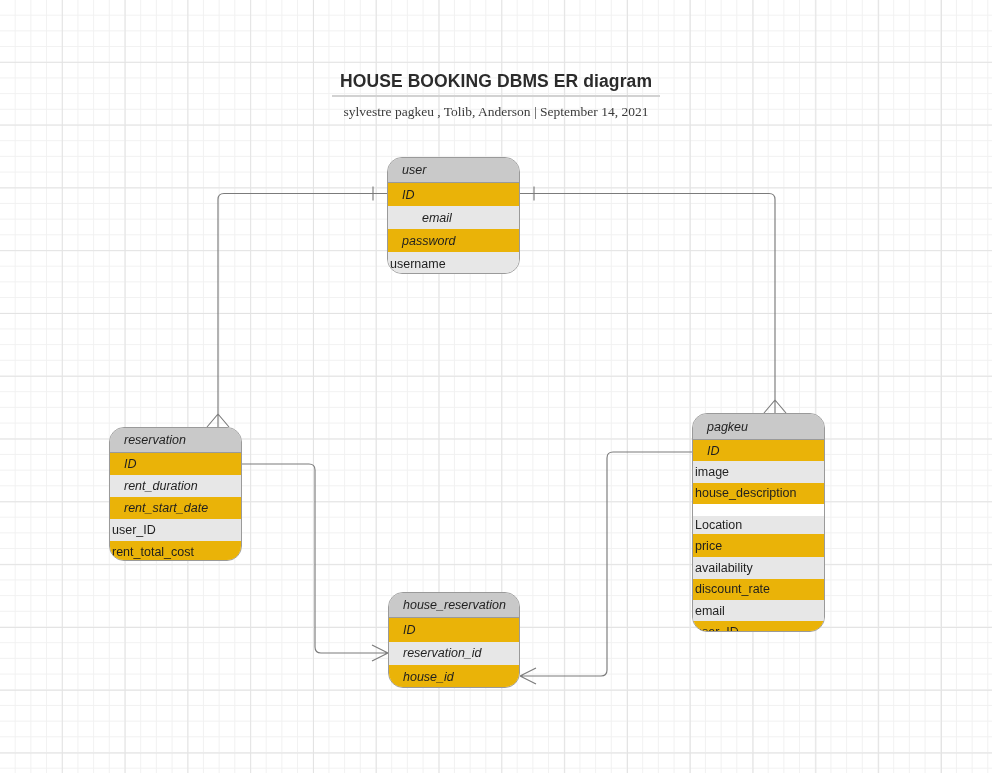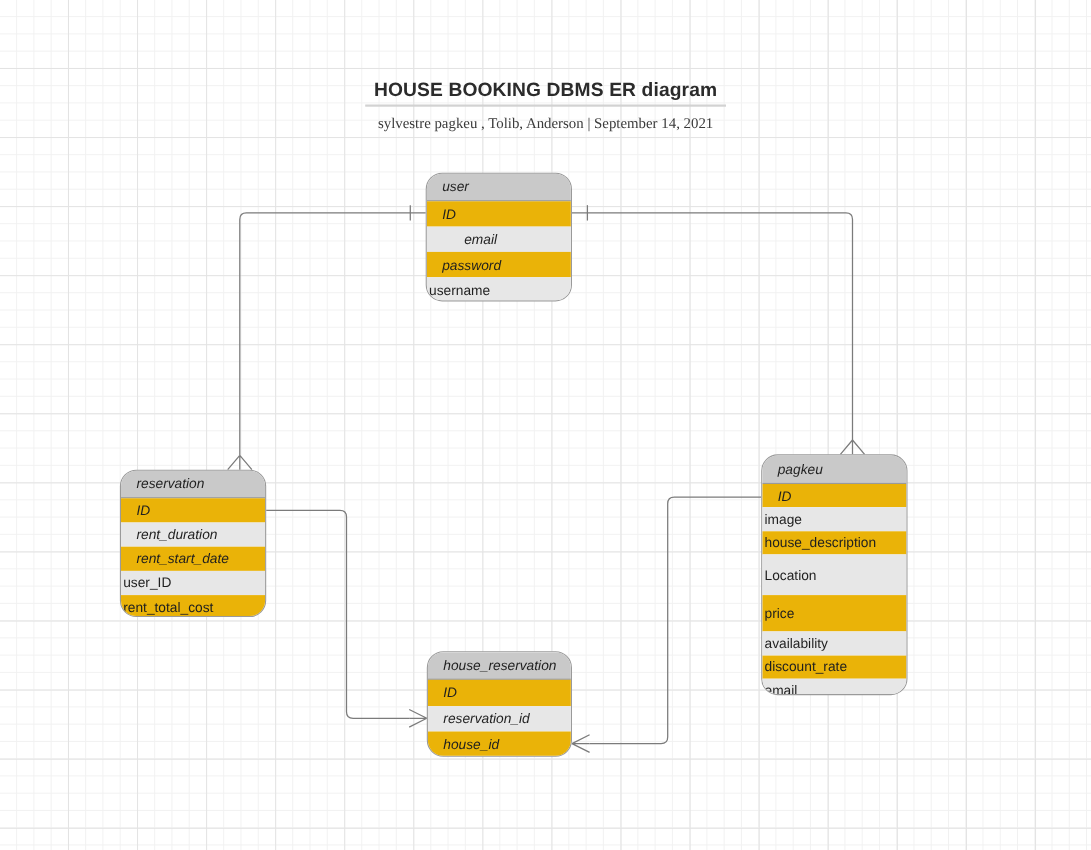--- a/index.html
+++ b/index.html
@@ -177,22 +177,22 @@
         <div class="entity-row italic shaded" style="height: 22px;">rent_duration</div>
         <div class="entity-row italic white" style="height: 22px;">rent_start_date</div>
         <div class="entity-row plain shaded" style="height: 22px;">user_ID</div>
         <div class="entity-row plain white" style="height: 22px;">rent_total_cost</div>
       </div>
       <div class="entity" style="left: 692px; top: 413px; width: 133px; height: 219px;">
         <div class="entity-header" style="height: 26px;">pagkeu</div>
         <div class="entity-row italic white" style="height: 21.4px;">ID</div>
         <div class="entity-row plain shaded" style="height: 21.4px;">image</div>
         <div class="entity-row plain white" style="height: 21.4px;">house_description</div>
-        <div class="entity-row plain shaded" style="height: 37px;">Location</div>
-        <div class="entity-row plain white" style="height: 33px;">price</div>
+        <div class="entity-row plain shaded" style="height: 18px; margin-top: 12px;">Location</div>
+        <div class="entity-row plain white" style="height: 23px;">price</div>
         <div class="entity-row plain shaded" style="height: 21.4px;">availability</div>
         <div class="entity-row plain white" style="height: 21.4px;">discount_rate</div>
         <div class="entity-row plain shaded" style="height: 21.4px;">email</div>
         <div class="entity-row plain white" style="height: 21.4px;">user_ID</div>
       </div>
       <div class="entity" style="left: 388px; top: 592px; width: 132px; height: 96px;">
         <div class="entity-header" style="height: 25px;">house_reservation</div>
         <div class="entity-row italic white" style="height: 23.5px;">ID</div>
         <div class="entity-row italic shaded" style="height: 23.5px;">reservation_id</div>
         <div class="entity-row italic white" style="height: 23.5px;">house_id</div>

